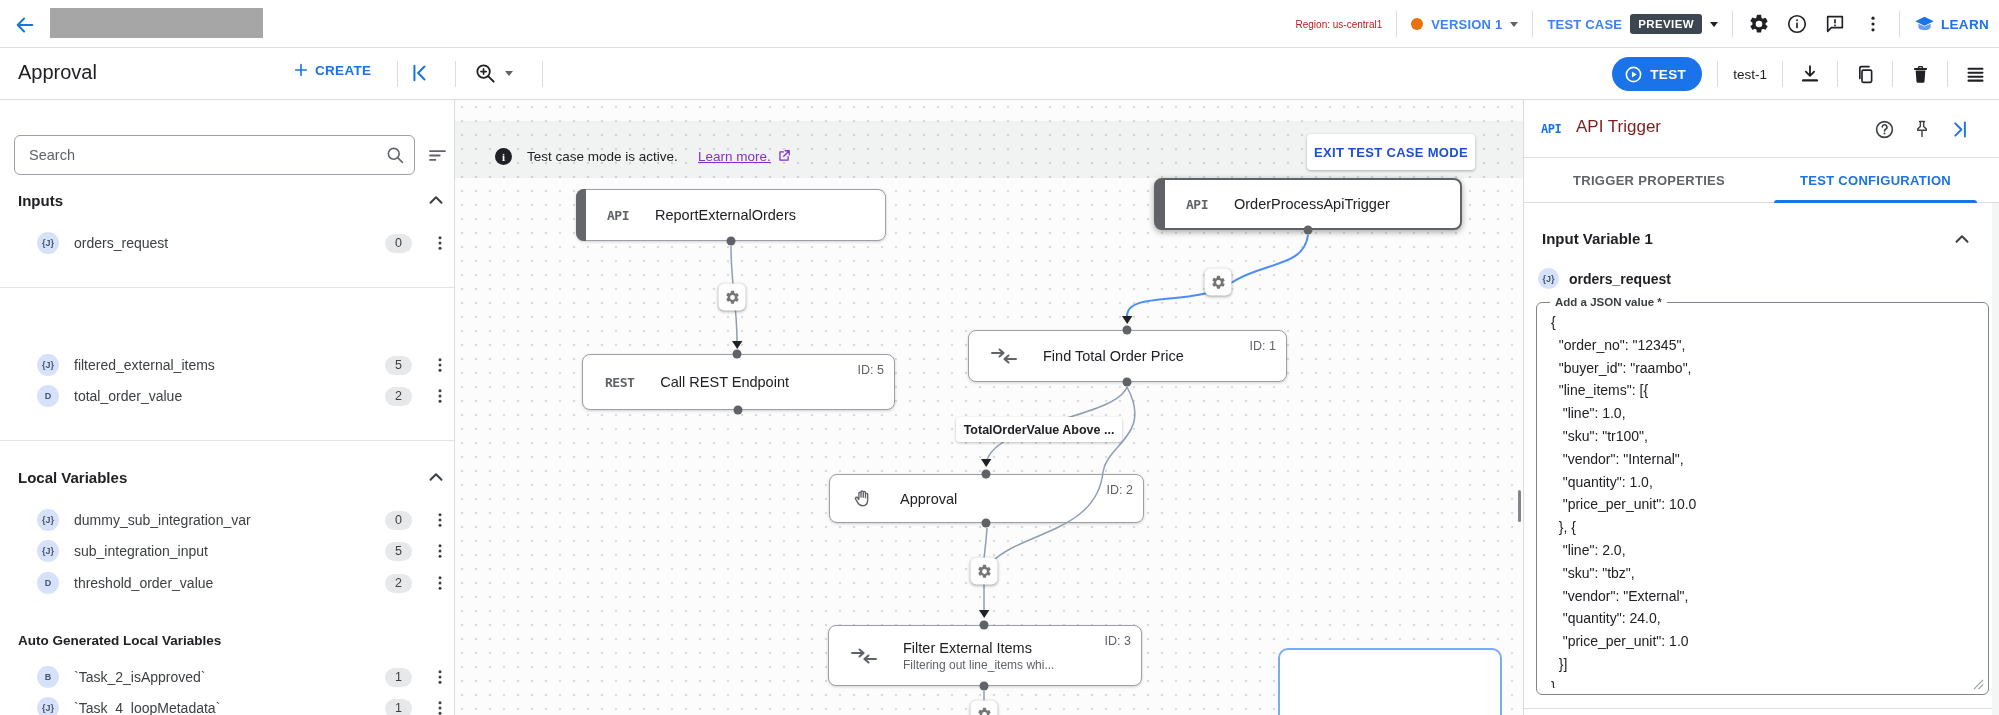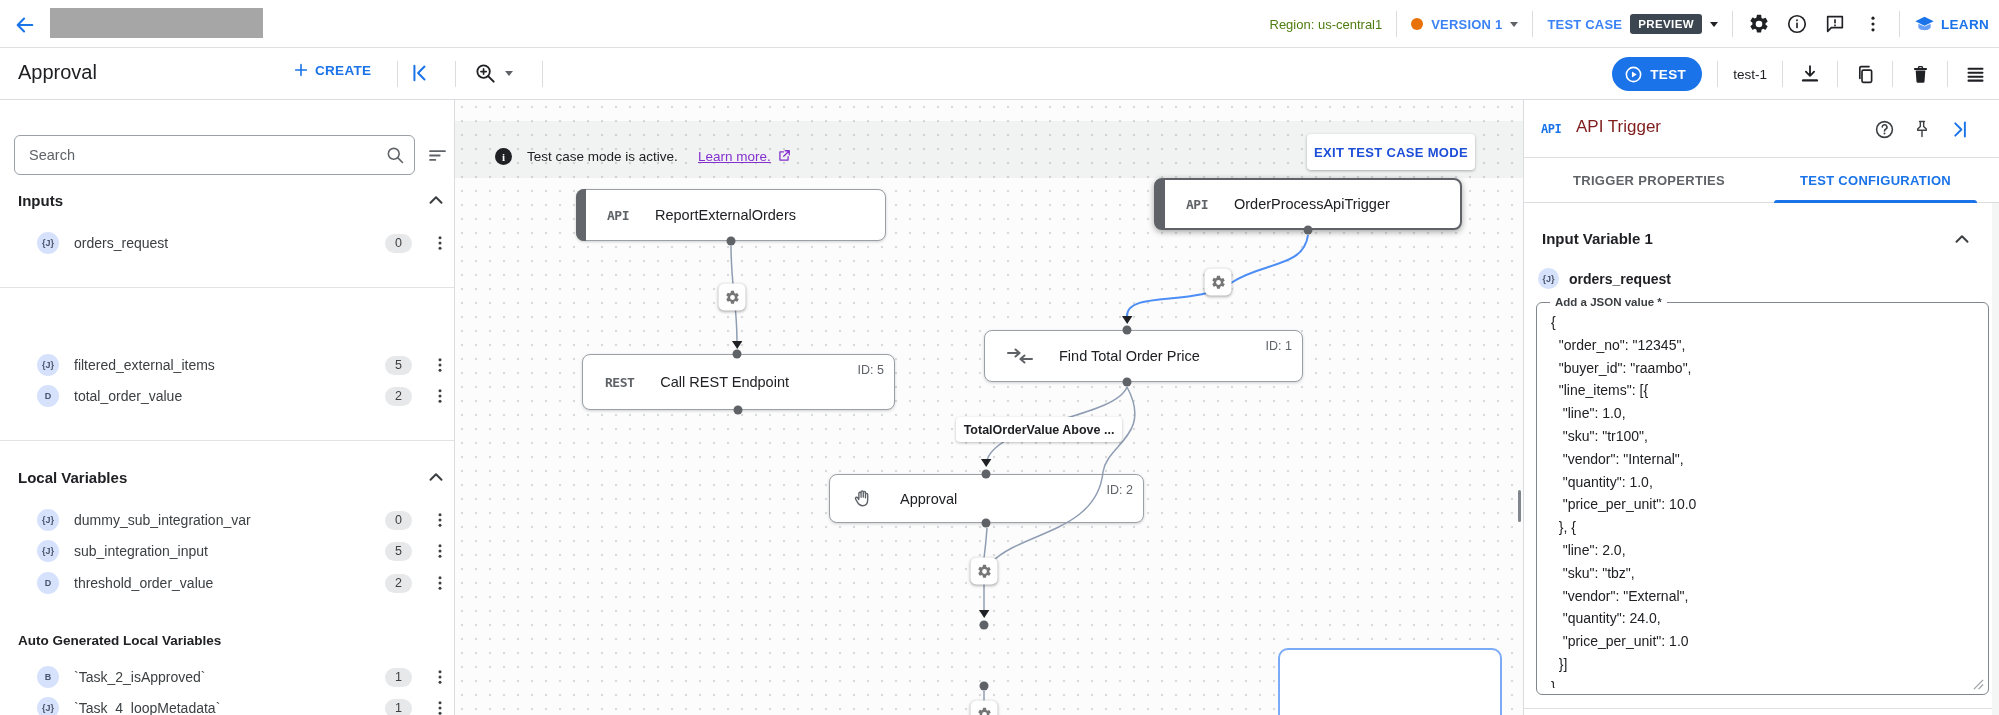--- a/index.html
+++ b/index.html
@@ -7,21 +7,21 @@
     font-family:"Liberation Sans", sans-serif; color:#202124; }
   .stage { position:relative; width:1999px; height:715px; }
 
   
   .hdr { position:absolute; left:0; top:0; width:1999px; height:48px; background:#fff;
     border-bottom:1px solid #e0e0e0; display:flex; align-items:center; }
   .back { position:absolute; left:14px; top:14px; width:22px; height:22px; cursor:pointer; }
   .redacted { position:absolute; left:50px; top:8px; width:213px; height:30px; background:#a6a6a6; }
   .hdr-right { position:absolute; right:10px; top:0; height:48px; display:flex; align-items:center; gap:14px; }
   .sep { width:1px; height:26px; background:#dadce0; }
-  .region { font-size:13px; color:#4d7c0f;margin-left:20px; }
+  .region { font-size:10px; color:#b91c1c;margin-left:20px; }
   .verwrap,.tcwrap { display:flex; align-items:center; gap:8px; }
   .dot-orange { width:12px; height:12px; border-radius:50%; }
   .verlabel,.tclabel { font-size:13px; font-weight:bold; color:#3b82f6; letter-spacing:.2px; }
   .caret { width:0; height:0; border-left:4.5px solid transparent; border-right:4.5px solid transparent;
     border-top:5px solid #5f6368; display:inline-block; }
   .preview { color:#fff; font-size:11.5px; font-weight:bold; letter-spacing:.4px;
     padding:4px 8px; border-radius:3px; }
   .icnbtn { width:24px; height:24px; display:flex; align-items:center; justify-content:center; cursor:pointer; }
   .learn { display:flex; align-items:center; gap:6px; cursor:pointer; }
   .learn span { color:#1a73e8; font-size:13.5px; font-weight:bold; letter-spacing:.3px; }
@@ -413,38 +413,51 @@
     <div class="node" style="left:127px;top:254px;width:313px;height:56px">
       <span class="nbadge" style="margin-left:22px">REST</span>
       <span class="ntitle">Call REST Endpoint</span>
       <span class="nid">ID: 5</span>
     </div>
     <div class="node selected" style="left:699px;top:78px;width:308px;height:52px">
       <span class="bar" style="background:#5f6368"></span>
       <span class="nbadge">API</span>
       <span class="ntitle">OrderProcessApiTrigger</span>
     </div>
-    <div class="node" style="left:529px;top:230px;width:319px;height:52px">
+    <div class="node" style="left:513px;top:230px;width:319px;height:52px">
       <span class="nicon">
         <svg class="ic" width="26" height="20" viewBox="0 0 26 20">
             <path d="M1 7h11M8.5 3.5 12.6 7 8.5 10.5" fill="none" stroke="#5f6368" stroke-width="2" stroke-linecap="round" stroke-linejoin="round"></path>
             <path d="M25 13H14M17.5 9.5 13.4 13l4.1 3.5" fill="none" stroke="#5f6368" stroke-width="2" stroke-linecap="round" stroke-linejoin="round"></path>
           </svg>
       </span>
       <span class="ntitle">Find Total Order Price</span>
       <span class="nid">ID: 1</span>
     </div>
     <div class="node" style="left:374px;top:374px;width:315px;height:49px">
       <span class="nicon">
         <svg class="ic" width="22" height="22" viewBox="0 0 24 24">
             <path d="M7.5 11.5V5.8a1.2 1.2 0 0 1 2.4 0V10M9.9 10V4.4a1.2 1.2 0 0 1 2.4 0V10M12.3 10V5a1.2 1.2 0 0 1 2.4 0v5.6M14.7 10.6V7a1.2 1.2 0 0 1 2.4 0v6.2c0 3.6-2.1 6.2-5.6 6.2-2.4 0-3.9-1-5.3-3.4l-2.2-3.9a1.3 1.3 0 0 1 2.2-1.4l1.3 2" fill="none" stroke="#5f6368" stroke-width="1.5" stroke-linecap="round" stroke-linejoin="round"></path>
           </svg>
       </span>
       <span class="ntitle">Approval</span>
       <span class="nid">ID: 2</span>
+    </div>
+    <div class="node" style="left:373px;top:525px;width:314px;height:61px">
+      <span class="nicon">
+        <svg class="ic" width="26" height="20" viewBox="0 0 26 20">
+            <path d="M1 7h11M8.5 3.5 12.6 7 8.5 10.5" fill="none" stroke="#5f6368" stroke-width="2" stroke-linecap="round" stroke-linejoin="round"></path>
+            <path d="M25 13H14M17.5 9.5 13.4 13l4.1 3.5" fill="none" stroke="#5f6368" stroke-width="2" stroke-linecap="round" stroke-linejoin="round"></path>
+          </svg>
+      </span>
+      <span class="ntxt">
+        <div class="t">Filter External Items</div>
+        <div class="s">Filtering out line_items whi...</div>
+      </span>
+      <span class="nid">ID: 3</span>
     </div>
 
     <svg class="edges" width="1068" height="615" viewBox="0 0 1068 615">
       <g fill="none" stroke="#8f9db3" stroke-width="1.5">
         <path d="M276,146 C276,185 282,205 282,241"></path>
         <path d="M672,287 C660,318 545,322 532,360"></path>
         <path d="M672,287 C698,335 652,344 648,372 C642,432 566,432 537,462"></path>
         <path d="M532,428 C531,443 530,450 529,458 M529,484 C529,494 529,503 529,511"></path>
         <path d="M529,591 C529,598 529,603 529,609"></path>
         <path d="M283,310 l0,2"></path>

